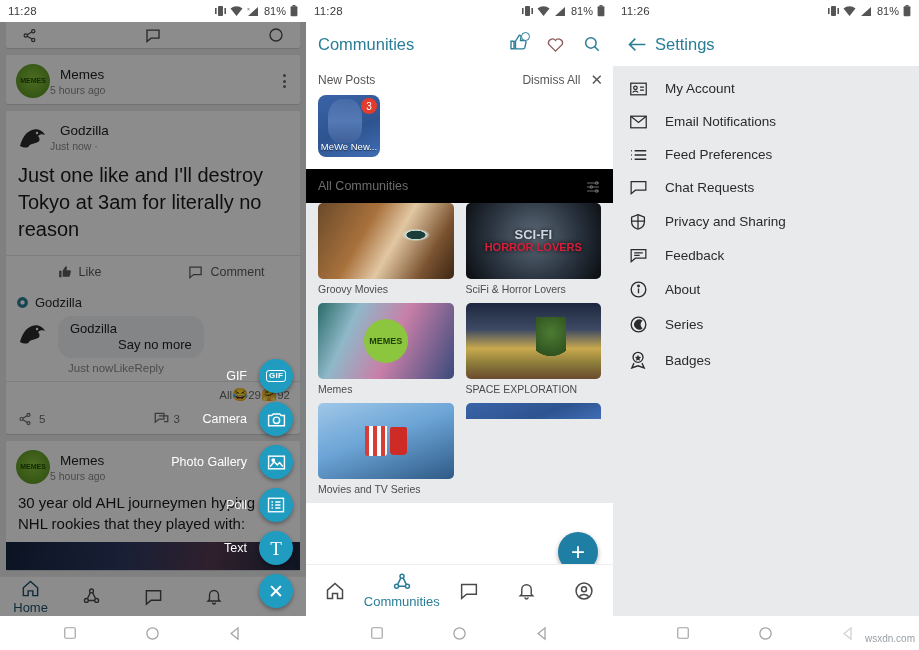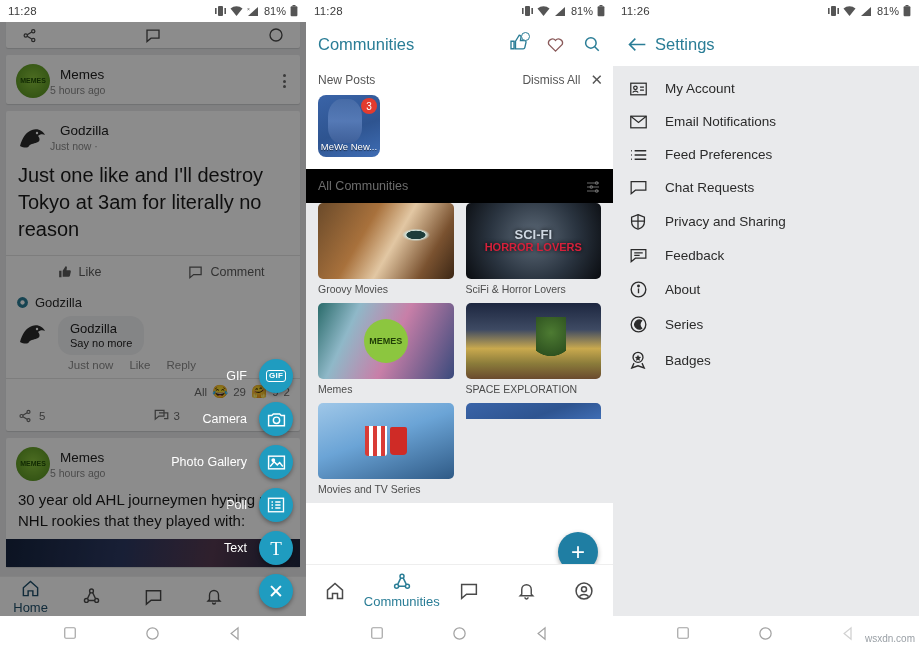--- a/index.html
+++ b/index.html
@@ -40,24 +40,24 @@
     display:flex;flex-direction:column;gap:2.5px;align-items:center;padding-right:4px;}
   .kebab i{width:3px;height:3px;border-radius:50%;background:#6b6b6b;display:block;}
   .post-body{font-size:20px;line-height:27px;color:#1b1b1b;padding:2px 12px 12px 12px;}
   .post-actions{border-top:1px solid #e4e4e4;display:flex;}
   .post-actions div{flex:1;display:flex;align-items:center;justify-content:center;gap:7px;
     padding:9px 0;font-size:12.5px;color:#5c5c5c;}
   .cmt-header{display:flex;align-items:center;gap:6px;padding:7px 10px 2px 10px;font-size:13px;color:#2b2b2b;}
   .cmt-row{display:flex;padding:4px 10px 2px 10px;}
   .cmt-bubble{background:#f1f2f4;border-radius:14px;padding:5px 12px 6px 12px;margin-left:8px;}
   .cmt-name{font-size:13px;color:#222;}
-  .cmt-text{font-size:11px;color:#222;margin-top:1px;}
-  .cmt-meta{display:flex;gap:16px;padding:2px 10px 7px 62px;font-size:11.5px;color:#8a8a8a;}
+  .cmt-text{font-size:13px;color:#222;margin-top:1px;margin-left:48px;}
+  .cmt-meta{display:flex;padding:2px 10px 7px 62px;font-size:11.5px;color:#8a8a8a;}
   .react-bar{border-top:1px solid #e4e4e4;display:flex;align-items:center;justify-content:flex-end;
-    gap:5px;padding:5px 10px;font-size:11.5px;color:#6b6b6b;}
+    padding:5px 10px;font-size:11.5px;color:#6b6b6b;}
   .react-emoji{font-size:13px;}
   .count-bar{display:flex;align-items:center;padding:5px 12px 8px 12px;font-size:11.5px;color:#6b6b6b;}
   .count-bar .mid-c{margin-left:auto;margin-right:auto;display:flex;align-items:center;gap:5px;}
   .count-bar .lft{display:flex;align-items:center;gap:7px;}
   .post-img{height:28px;background:linear-gradient(100deg,#16243f 0%,#2d3a63 40%,#573b52 70%,#1d2640 100%);}
 
   
   .fab-stack{position:absolute;right:13px;bottom:42px;z-index:50;display:flex;flex-direction:column;
     align-items:flex-end;gap:9px;}
   .fab-item{display:flex;align-items:center;gap:12px;}

